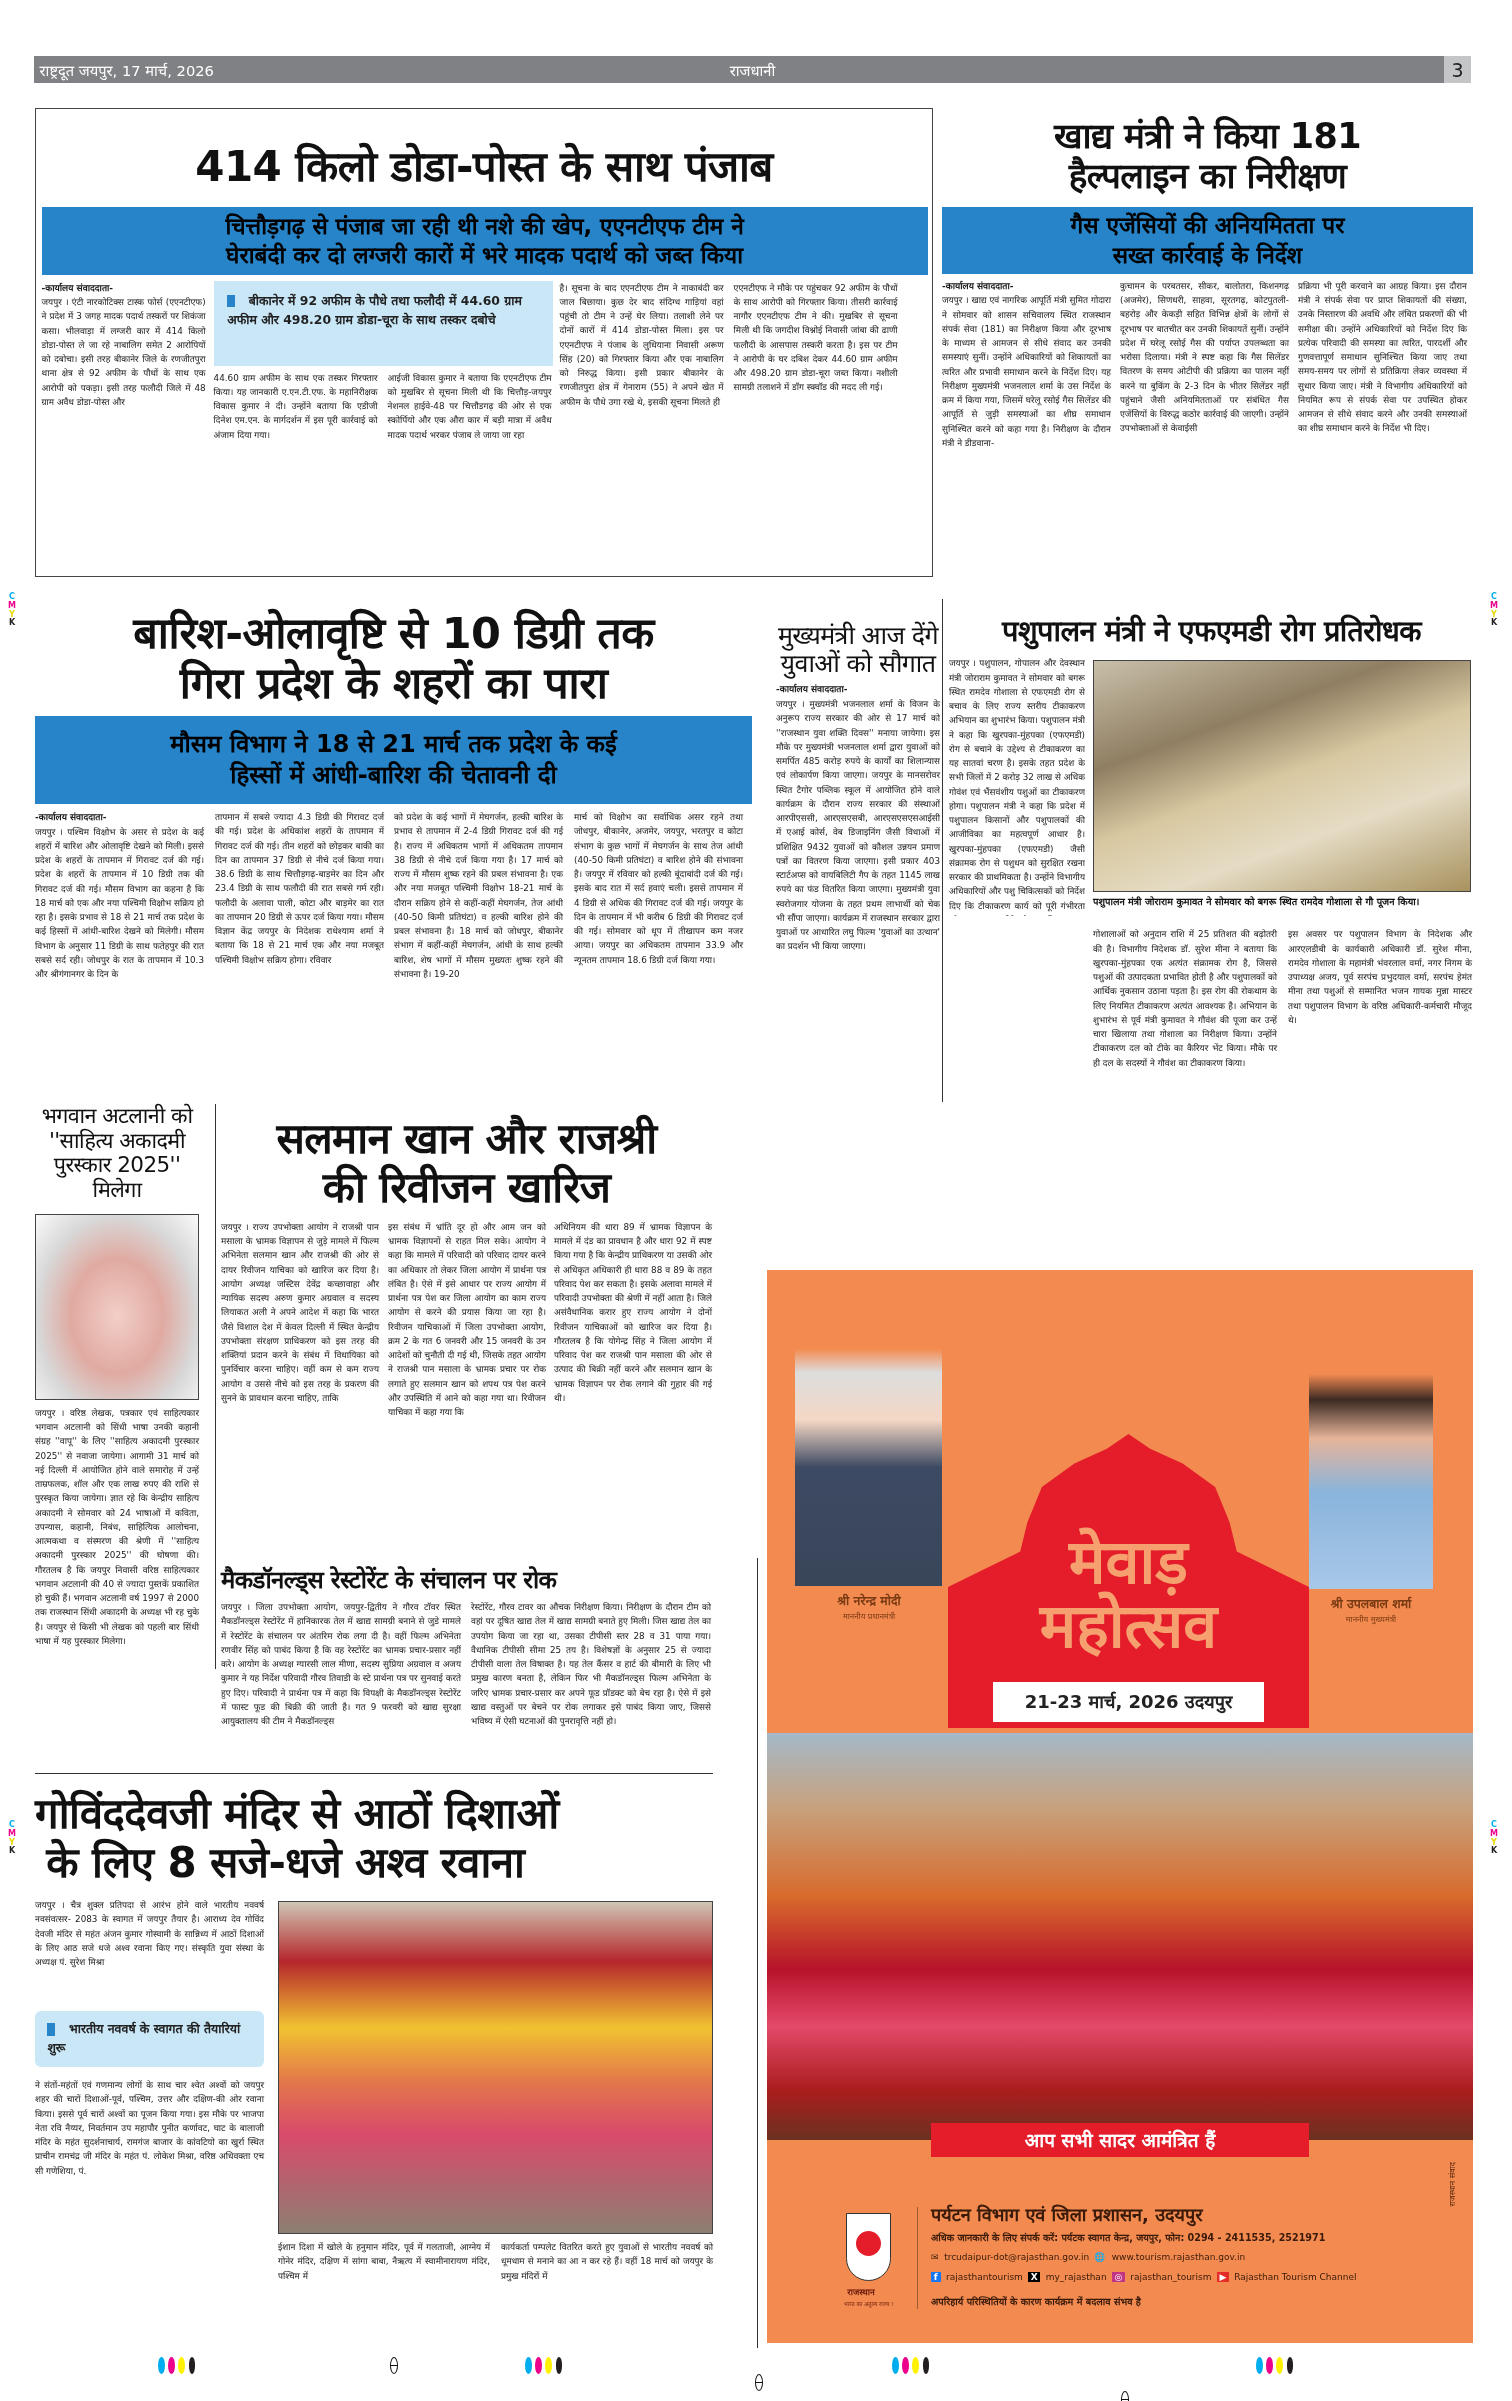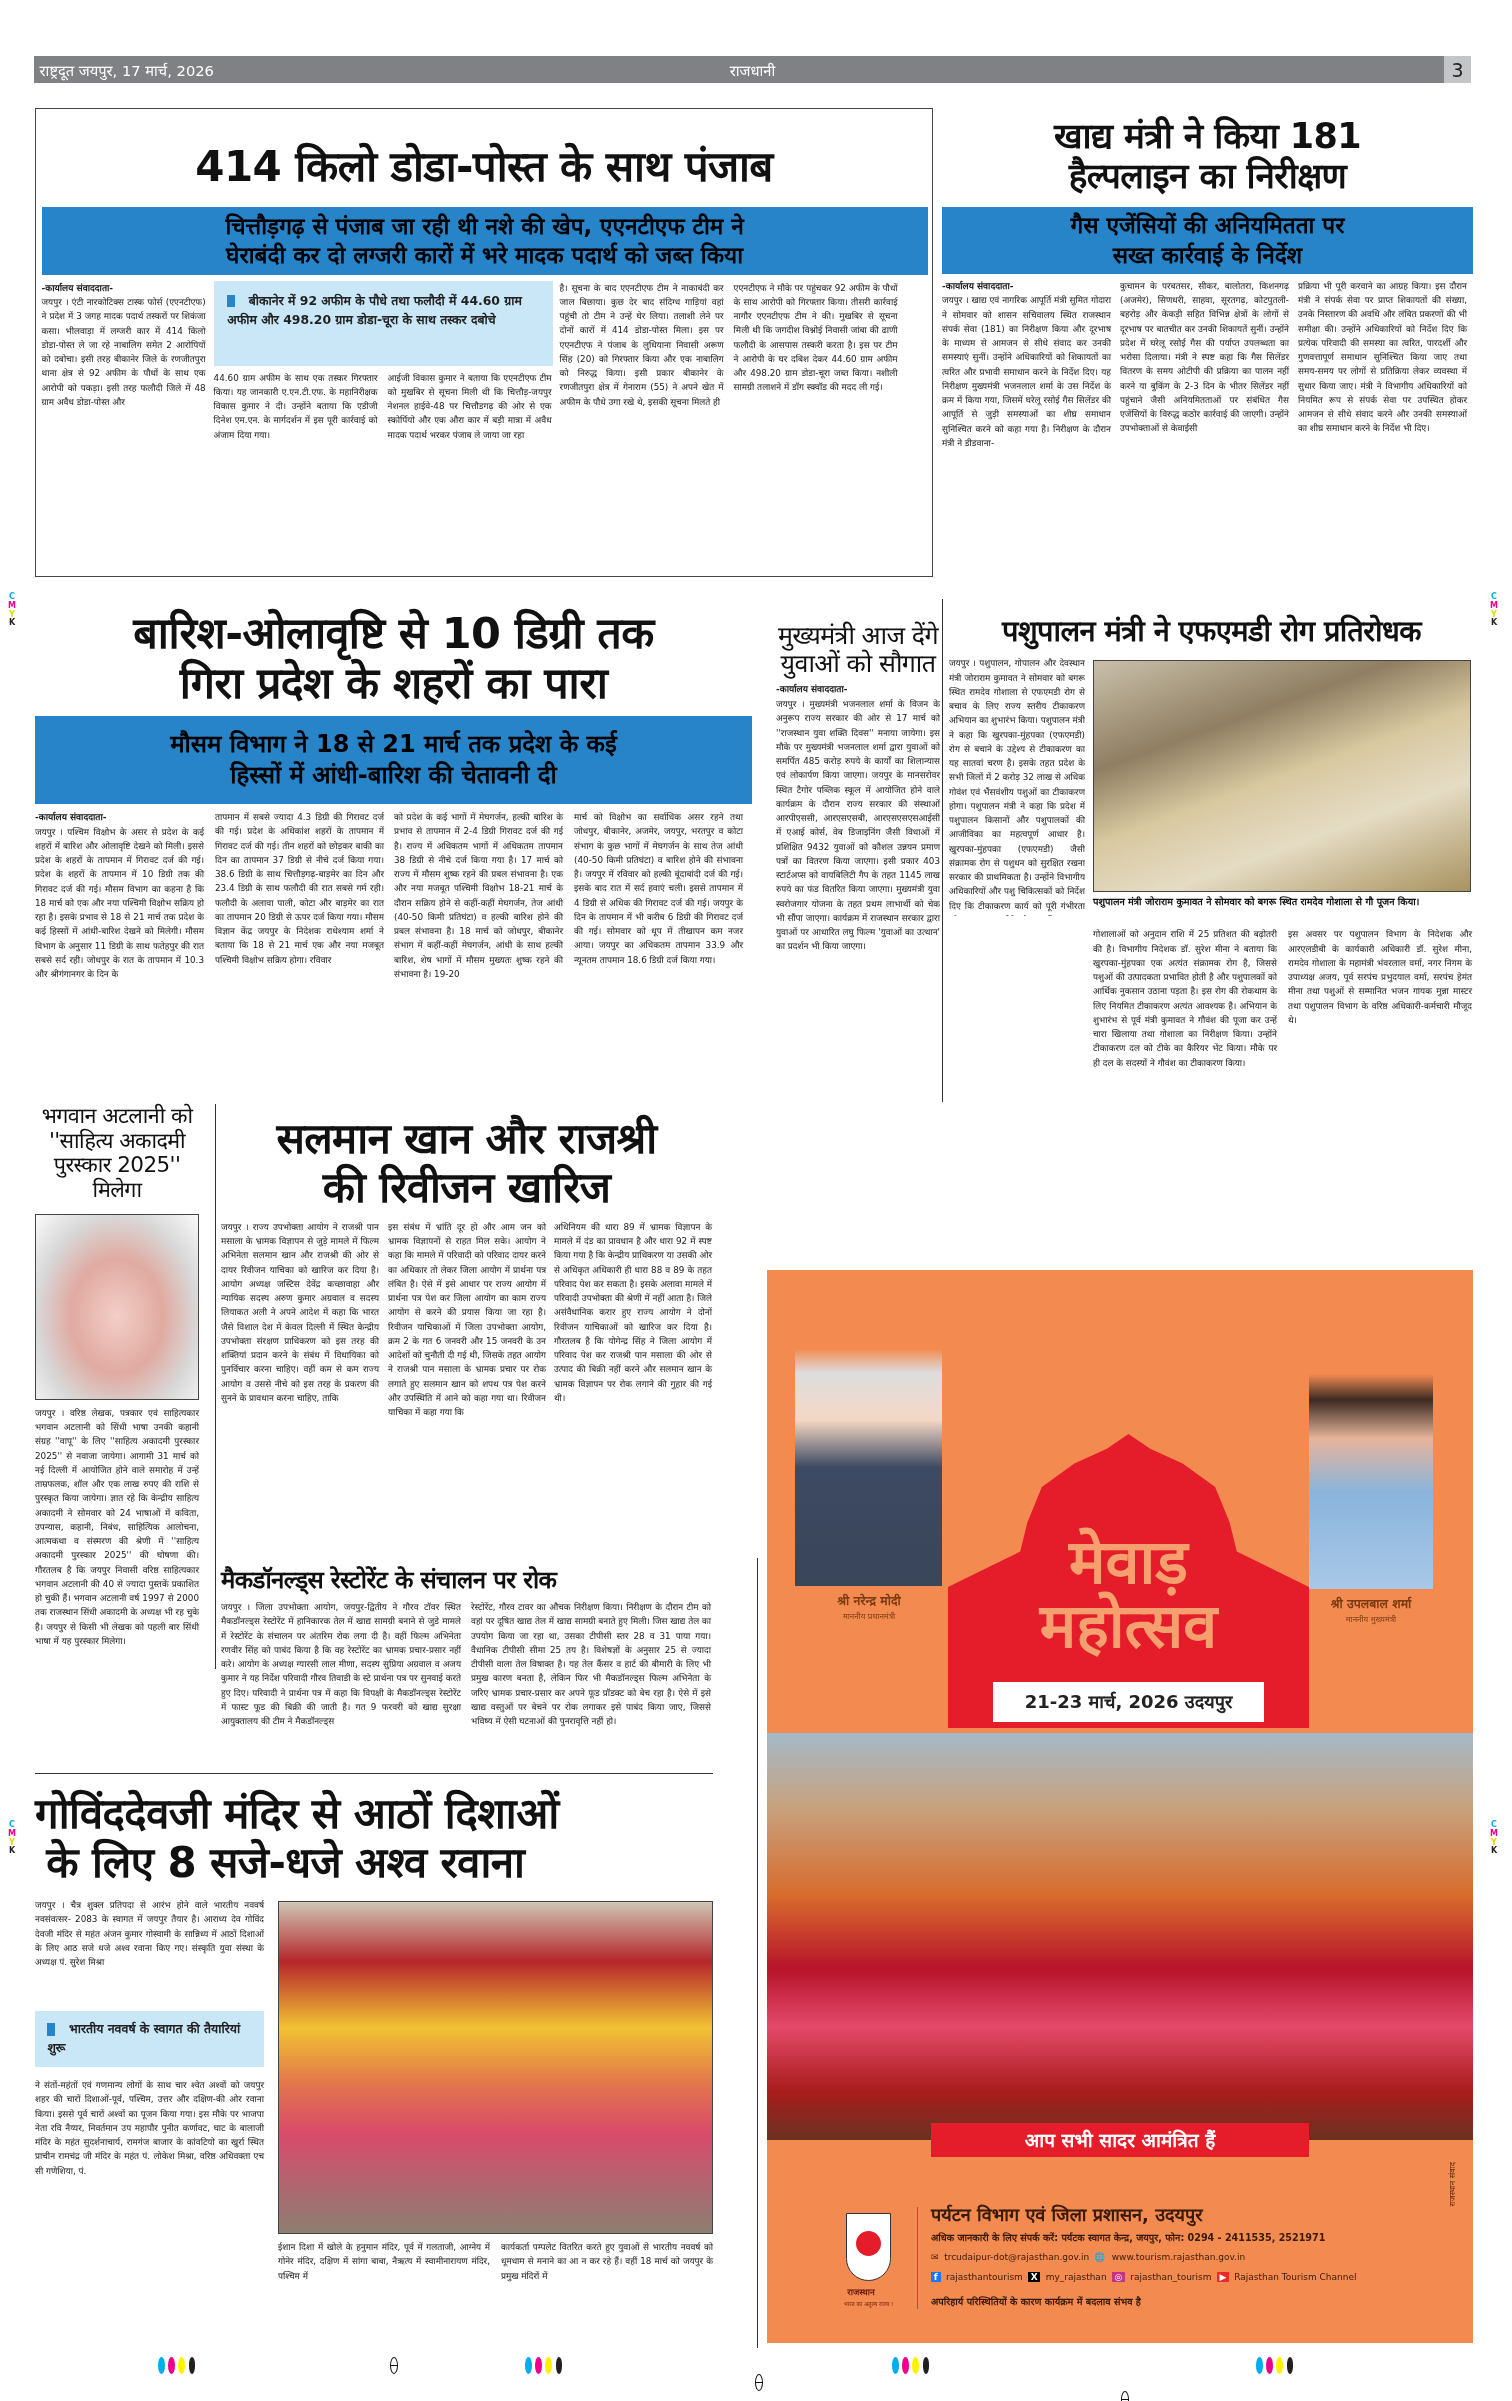--- a/index.html
+++ b/index.html
@@ -176,21 +176,21 @@
 
 <div class="abs hline" style="left:35px;top:1773px;width:678px;"></div>
 
 <div class="abs" style="left:35px;top:1779px;width:678px;height:565px;">
   <div class="hl" style="font-size:42px;text-align:left;padding-top:11.3px;">
     <div>गोविंददेवजी मंदिर से आठों दिशाओं</div>
     <div style="padding-left:11.3px;">के लिए 8 सजे-धजे अश्व रवाना</div>
   </div>
   <div style="position:relative;margin-top:11.3px;">
     <p class="col abs" style="left:0;top:0;width:229px;">जयपुर । चैत्र शुक्ल प्रतिपदा से आरंभ होने वाले भारतीय नववर्ष नवसंवत्सर- 2083 के स्वागत में जयपुर तैयार है। आराध्य देव गोविंद देवजी मंदिर से महंत अंजन कुमार गोस्वामी के सान्निध्य में आठों दिशाओं के लिए आठ सजे धजे अश्व रवाना किए गए। संस्कृति युवा संस्था के अध्यक्ष पं. सुरेश मिश्रा</p>
-    <div class="abs pullquote" style="left:0;top:113px;width:229px;height:56px;padding:8px 12.4px;font-size:12.4px;">
+    <div class="abs pullquote" style="left:0;top:113px;width:229px;height:56px;padding:8px 12.4px;font-size:12.4px;border-radius:6px;">
       <span class="sq"></span><span>भारतीय नववर्ष के स्वागत की तैयारियां शुरू</span>
     </div>
     <p class="col abs" style="left:0;top:180px;width:229px;">ने संतों-महंतों एवं गणमान्य लोगों के साथ चार श्वेत अश्वों को जयपुर शहर की चारों दिशाओं-पूर्व, पश्चिम, उत्तर और दक्षिण-की ओर रवाना किया। इससे पूर्व चारों अश्वों का पूजन किया गया। इस मौके पर भाजपा नेता रवि नैय्यर, निवर्तमान उप महापौर पुनीत कर्णावट, घाट के बालाजी मंदिर के महंत सुदर्शनाचार्य, रामगंज बाजार के कांवटियो का खुर्रा स्थित प्राचीन रामचंद्र जी मंदिर के महंत पं. लोकेश मिश्रा, वरिष्ठ अधिवक्ता एच सी गणेशिया, पं.</p>
     <div class="abs box" style="left:243px;top:2.8px;width:435px;height:333px;background:linear-gradient(180deg,#cfc6b5 0%,#b5262b 18%,#f1c232 38%,#e2754b 55%,#d94a6b 70%,#8c7f72 100%);"></div>
     <p class="col abs" style="left:243px;top:342px;width:212px;">ईशान दिशा में खोले के हनुमान मंदिर, पूर्व में गलताजी, आग्नेय में गोनेर मंदिर, दक्षिण में सांगा बाबा, नैऋत्य में स्वामीनारायण मंदिर, पश्चिम में</p>
     <p class="col abs" style="left:466px;top:342px;width:212px;">कार्यकर्ता पम्पलेट वितरित करते हुए युवाओं से भारतीय नववर्ष को धूमधाम से मनाने का आ न कर रहे हैं। वहीं 18 मार्च को जयपुर के प्रमुख मंदिरों में</p>
   </div>
 </div>
 <div class="abs vline" style="left:757px;top:1558px;height:790px;"></div>
 

